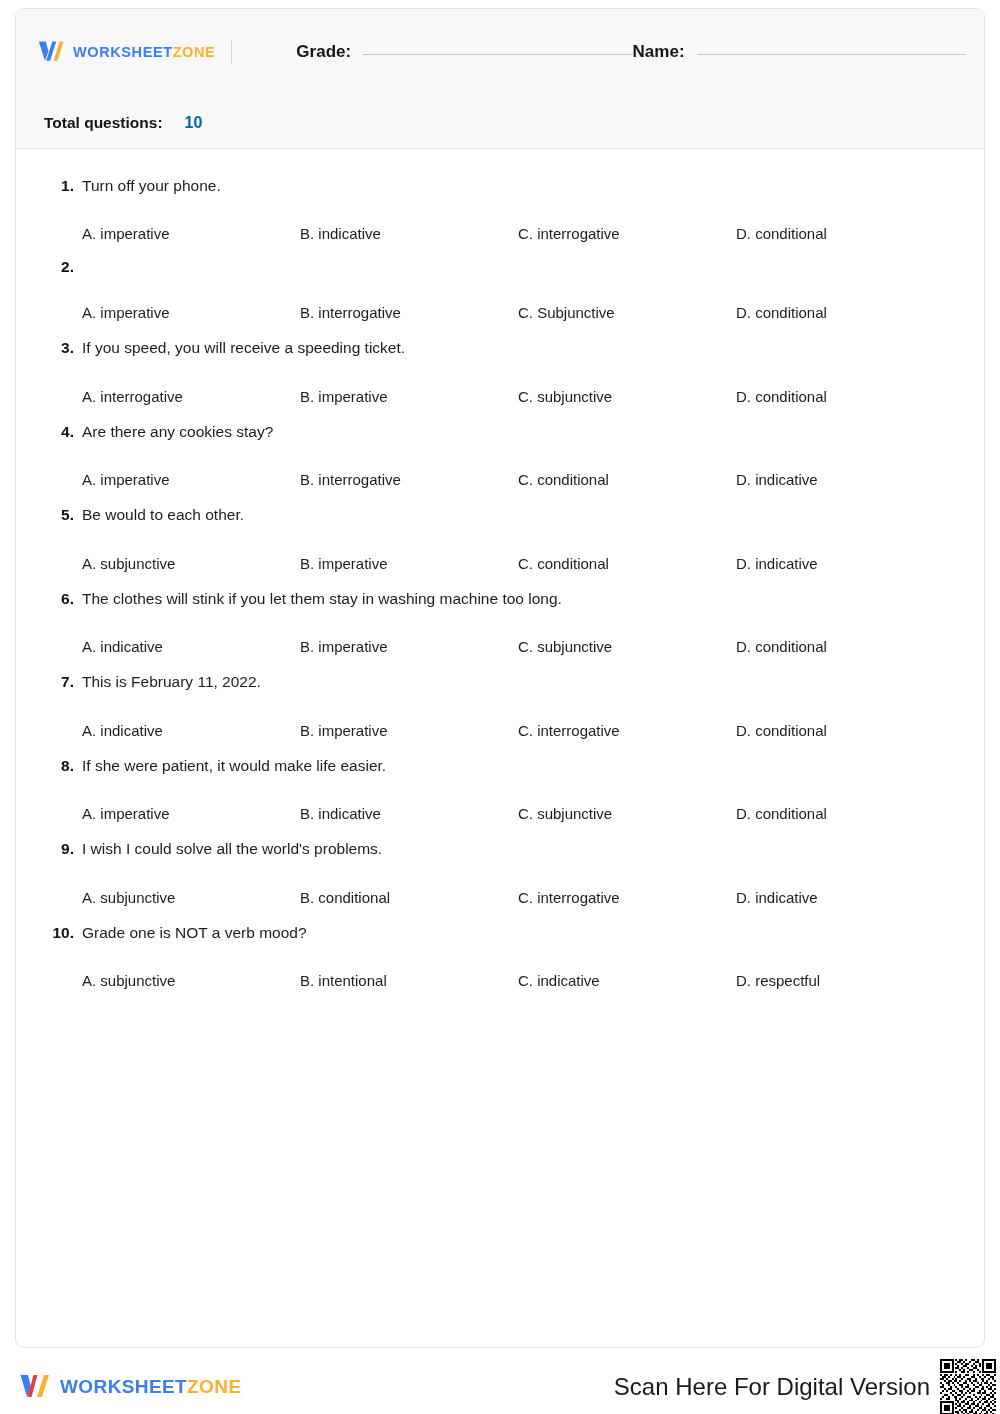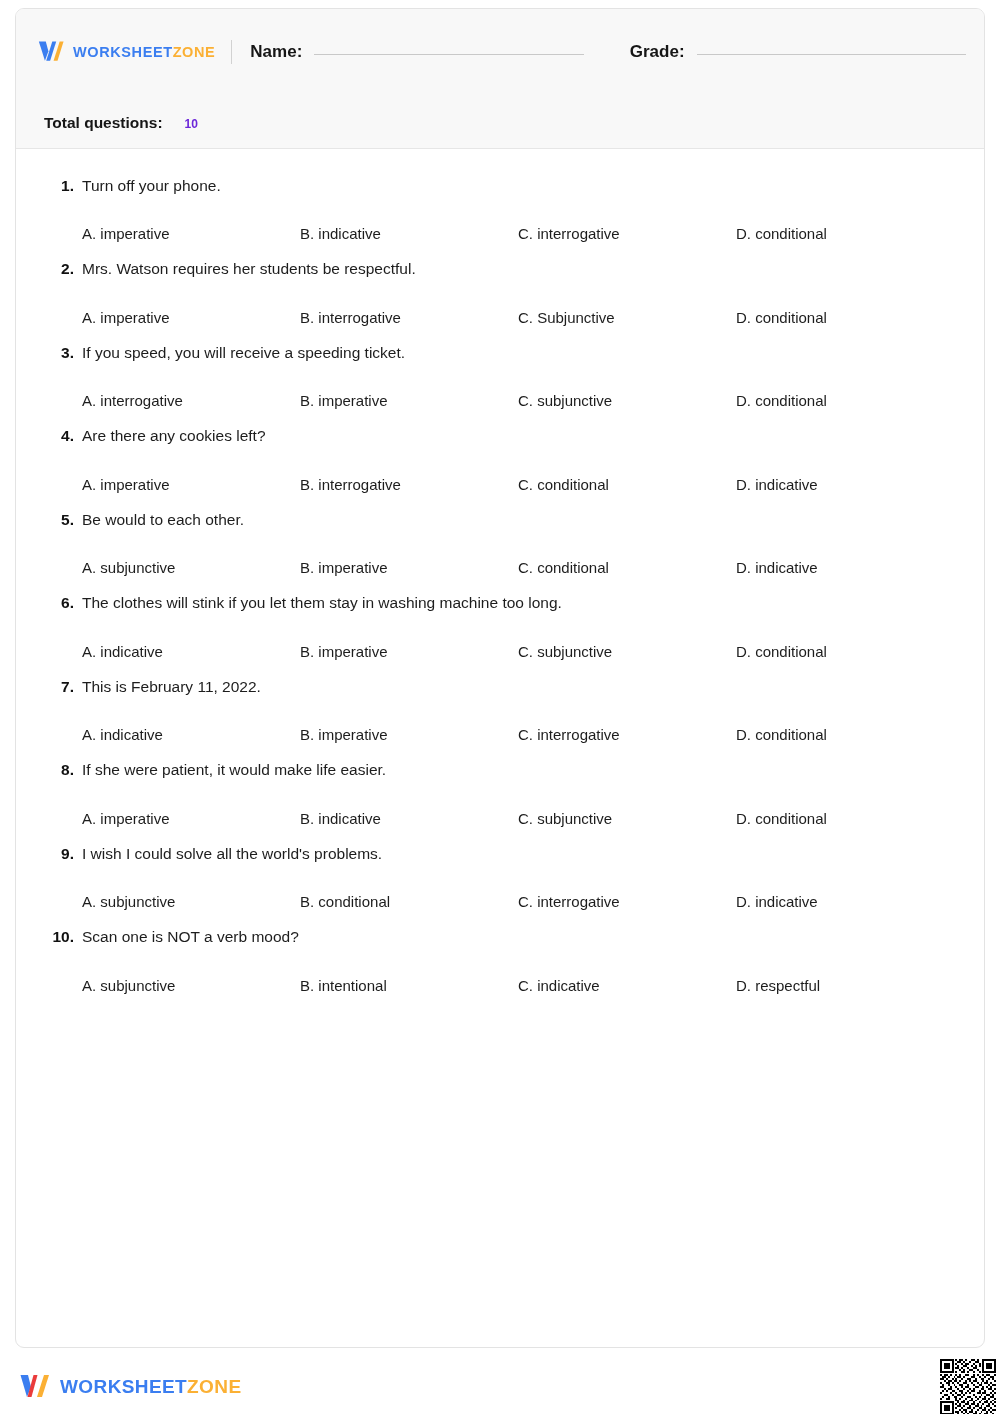--- a/index.html
+++ b/index.html
@@ -106,23 +106,23 @@
     display: flex;
     align-items: baseline;
     gap: 22px;
   }
   .total-label {
     font-size: 15.5px;
     font-weight: 700;
     color: #161616;
   }
   .total-value {
-    font-size: 12px;
+    font-size: 16px;
     font-weight: 700;
-    color: #6d28d9;
+    color: #0369a1;
   }
 
   
   .sheet-body {
     padding: 26px 26px 0 26px;
   }
 
   .question { margin-bottom: 16px; }
 
   .q-line {
@@ -210,27 +210,27 @@
           <svg class="logo-mark" viewBox="0 0 34 30">
             <path d="M3 3 L10 25 L14 14 L11 3 Z" fill="#3b7ef0"></path>
             <path d="M11.5 25 L18.5 3 L23 3 L16 25 Z" fill="#3b7ef0"></path>
             <path d="M20 25 L27 3 L31.5 3 L24.5 25 Z" fill="#fbb034"></path>
           </svg>
           <span class="logo-text"><span class="w1">WORKSHEET</span><span class="w2">ZONE</span></span>
         </div>
 
         <div class="logo-sep"></div>
 
+        <div class="field field-grade">
+          <span class="field-label">Grade:</span>
+          <span class="field-line"></span>
+        </div>
+
         <div class="field field-name">
           <span class="field-label">Name:</span>
-          <span class="field-line"></span>
-        </div>
-
-        <div class="field field-grade">
-          <span class="field-label">Grade:</span>
           <span class="field-line"></span>
         </div>
       </div>
 
       <div class="total-row">
         <span class="total-label">Total questions:</span>
         <span class="total-value">10</span>
       </div>
     </div>
 
@@ -243,21 +243,20 @@
           <div class="options">
             <span class="option">A. imperative</span>
             <span class="option">B. indicative</span>
             <span class="option">C. interrogative</span>
             <span class="option">D. conditional</span>
           </div>
         </div>
         <div class="question">
           <div class="q-line">
             <span class="q-num">2.</span>
-            <span class="q-text">Mrs. Watson requires her students be respectful.</span>
           </div>
           <div class="options">
             <span class="option">A. imperative</span>
             <span class="option">B. interrogative</span>
             <span class="option">C. Subjunctive</span>
             <span class="option">D. conditional</span>
           </div>
         </div>
         <div class="question">
           <div class="q-line">
@@ -267,21 +266,21 @@
           <div class="options">
             <span class="option">A. interrogative</span>
             <span class="option">B. imperative</span>
             <span class="option">C. subjunctive</span>
             <span class="option">D. conditional</span>
           </div>
         </div>
         <div class="question">
           <div class="q-line">
             <span class="q-num">4.</span>
-            <span class="q-text">Are there any cookies left?</span>
+            <span class="q-text">Are there any cookies stay?</span>
           </div>
           <div class="options">
             <span class="option">A. imperative</span>
             <span class="option">B. interrogative</span>
             <span class="option">C. conditional</span>
             <span class="option">D. indicative</span>
           </div>
         </div>
         <div class="question">
           <div class="q-line">
@@ -339,21 +338,21 @@
           <div class="options">
             <span class="option">A. subjunctive</span>
             <span class="option">B. conditional</span>
             <span class="option">C. interrogative</span>
             <span class="option">D. indicative</span>
           </div>
         </div>
         <div class="question">
           <div class="q-line">
             <span class="q-num">10.</span>
-            <span class="q-text">Scan one is NOT a verb mood?</span>
+            <span class="q-text">Grade one is NOT a verb mood?</span>
           </div>
           <div class="options">
             <span class="option">A. subjunctive</span>
             <span class="option">B. intentional</span>
             <span class="option">C. indicative</span>
             <span class="option">D. respectful</span>
           </div>
         </div>
       </div>
   </div>
@@ -363,20 +362,21 @@
       <svg class="logo-mark" viewBox="0 0 34 30">
         <path d="M2.5 3 L9 25 L13 15 L10 3 Z" fill="#3b7ef0"></path>
         <path d="M9.5 25 L15.5 3 L19.5 3 L13.5 25 Z" fill="#ea3b3b"></path>
         <path d="M19 25 L26 3 L31 3 L24 25 Z" fill="#fbb034"></path>
       </svg>
       <span class="logo-text"><span class="w1">WORKSHEET</span><span class="w2">ZONE</span></span>
     </div>
 
     <div class="footer-spacer"></div>
 
+    <span class="scan-text">Scan Here For Digital Version</span>
 
     <svg class="qr" viewBox="0 0 29 29" shape-rendering="crispEdges">
       <rect width="29" height="29" fill="#ffffff"></rect>
       <g fill="#000000">
         <rect x="0" y="0" width="7" height="1"></rect>
           <rect x="0" y="6" width="7" height="1"></rect>
         <rect x="0" y="0" width="1" height="7"></rect>
           <rect x="6" y="0" width="1" height="7"></rect>
         <rect x="2" y="2" width="3" height="3"></rect>
         <rect x="22" y="0" width="7" height="1"></rect>

